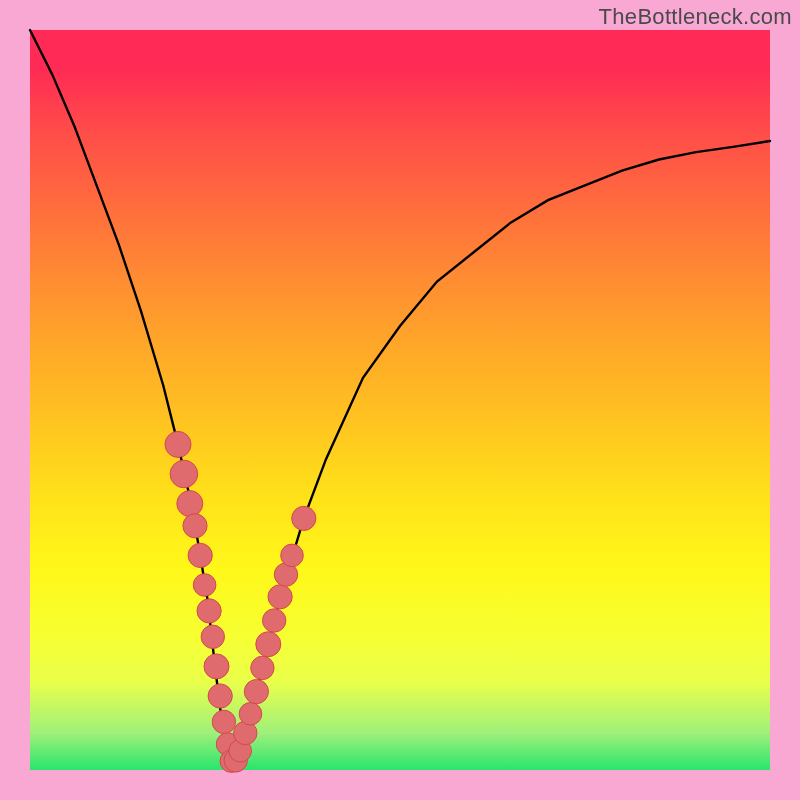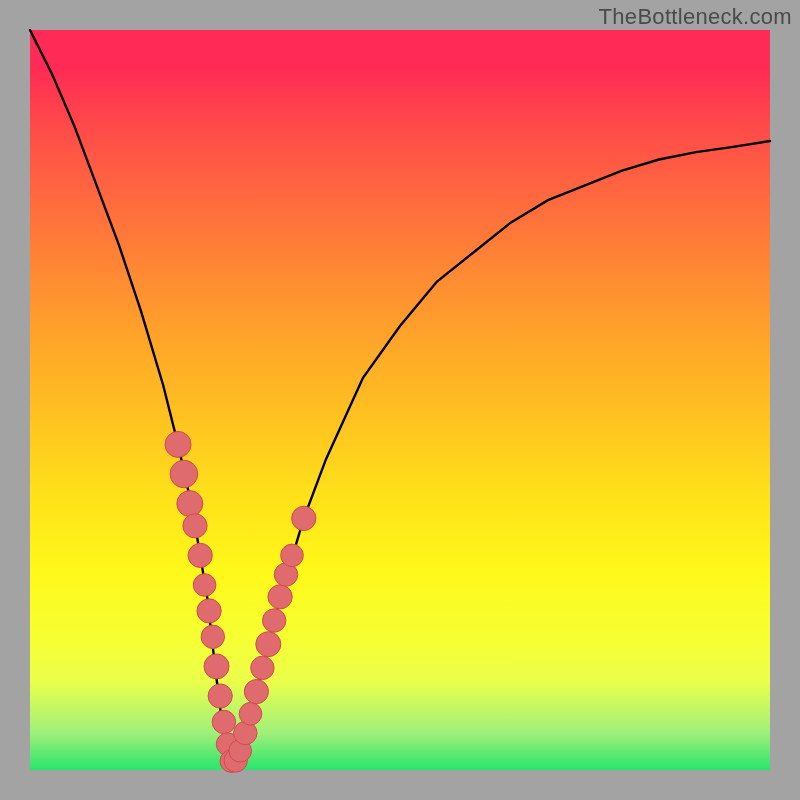--- a/index.html
+++ b/index.html
@@ -9,21 +9,21 @@
     height: 800px;
     overflow: hidden;
     background: #000;
     font-family: Arial, Helvetica, sans-serif;
   }
   .frame {
     position: absolute;
     top: 0; left: 0;
     width: 800px;
     height: 800px;
-    background: #a3a3a3;
+    background: #f9a8d4;
   }
   .plot {
     position: absolute;
     top: 30px;
     left: 30px;
     width: 740px;
     height: 740px;
     background: linear-gradient(to bottom,
       #ff2a55 0%,
       #ff2a55 5%,

